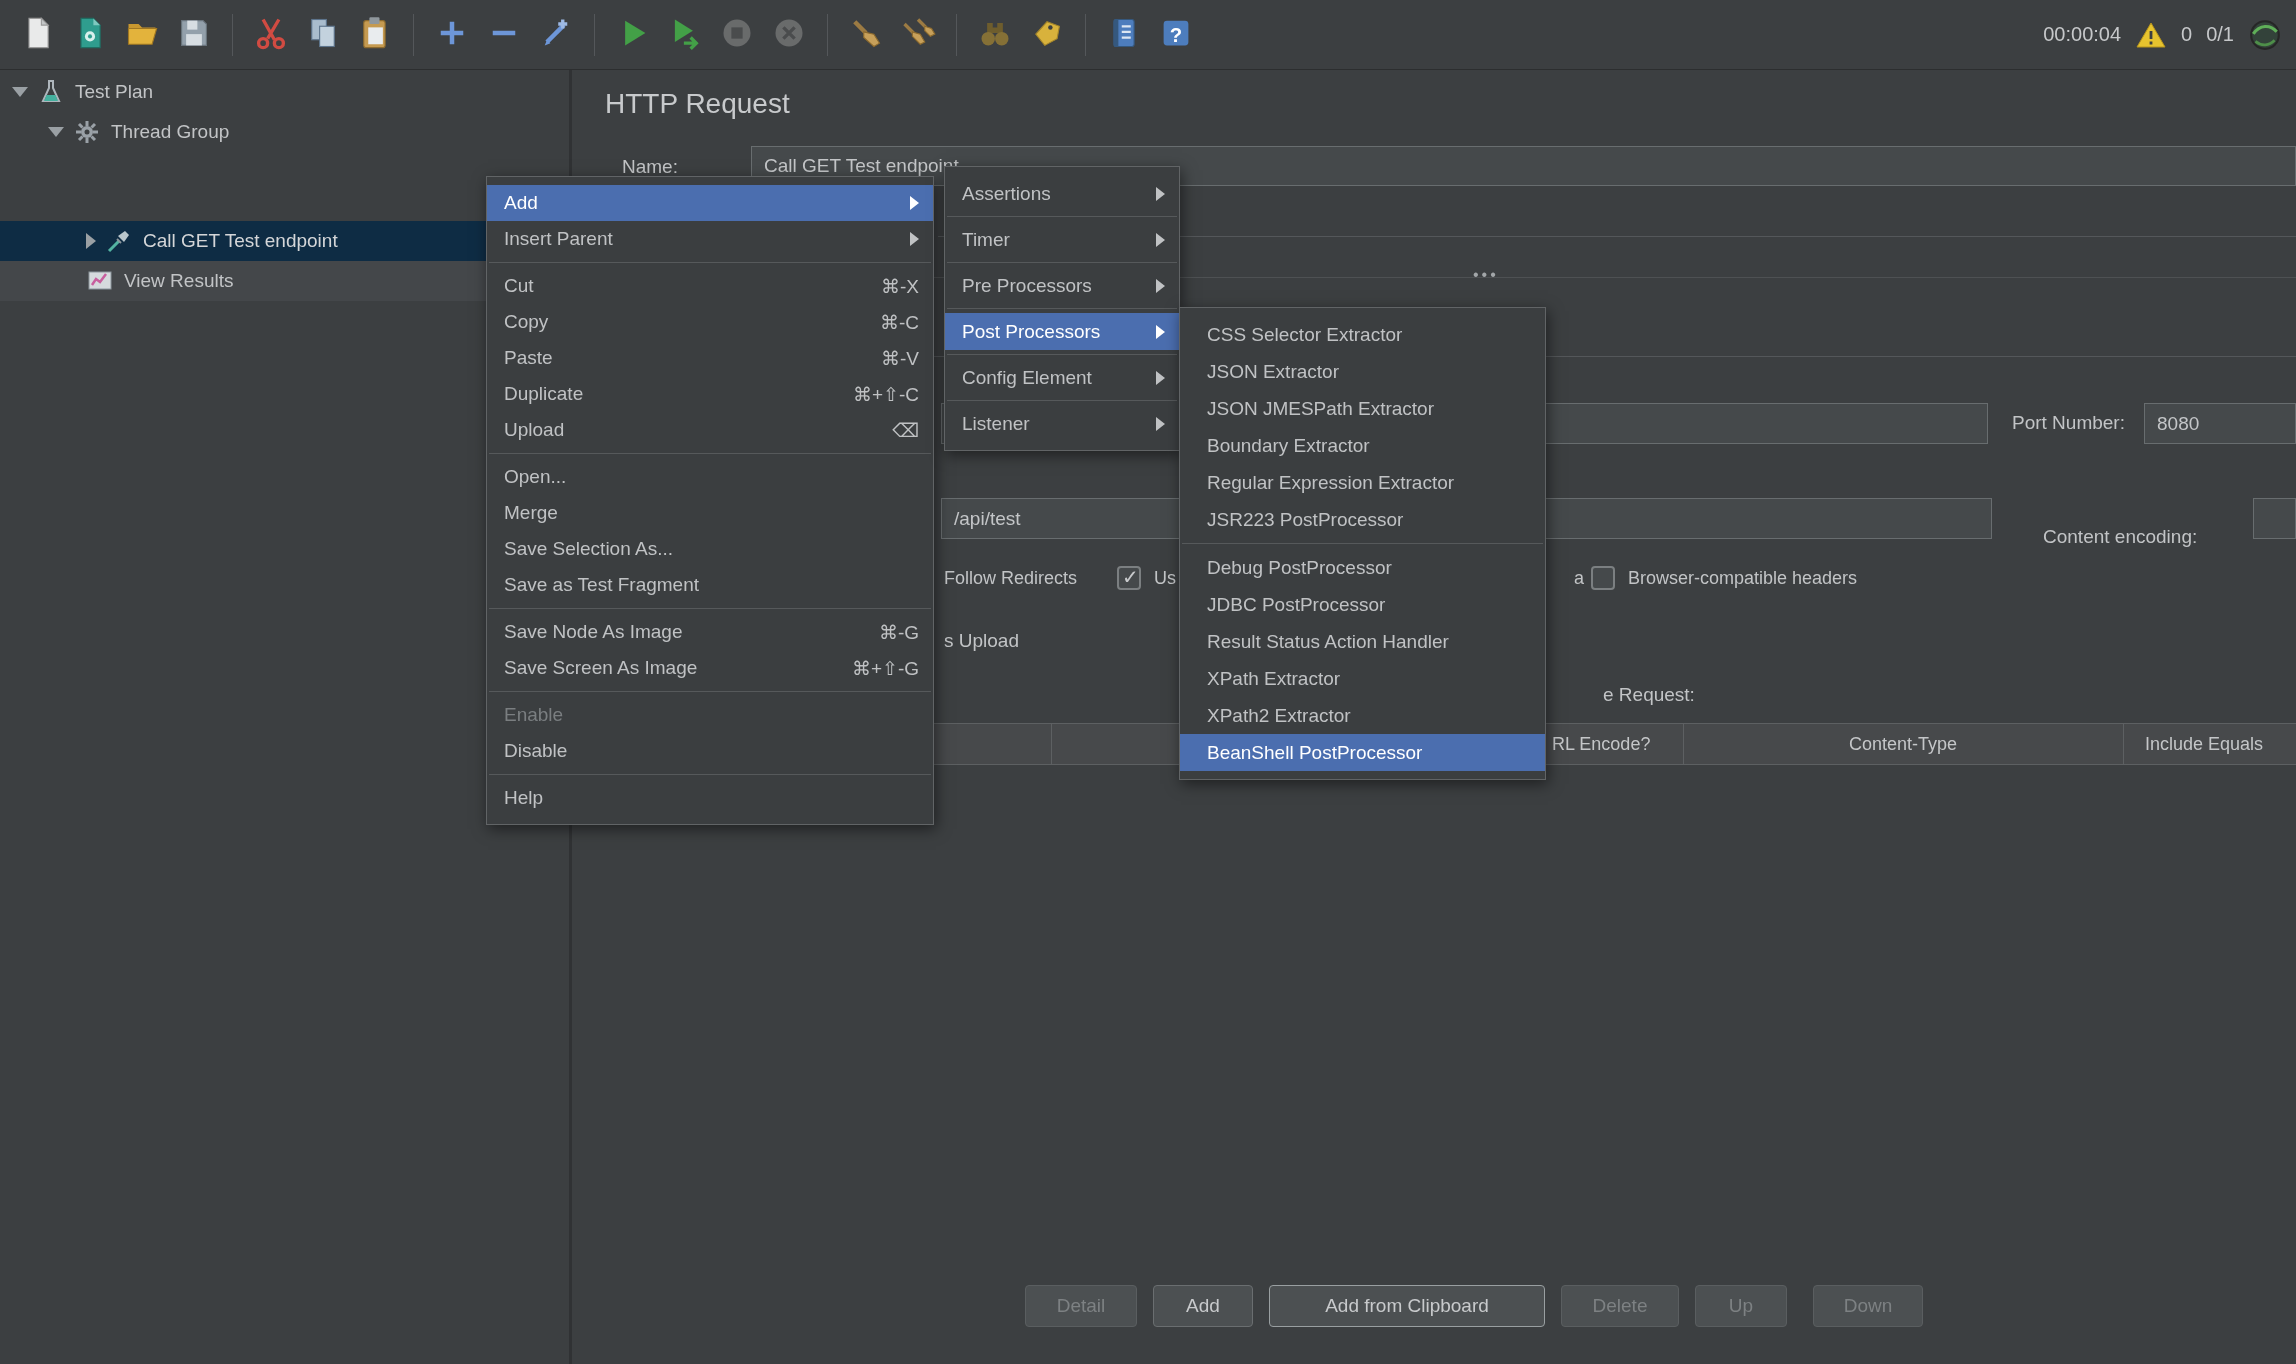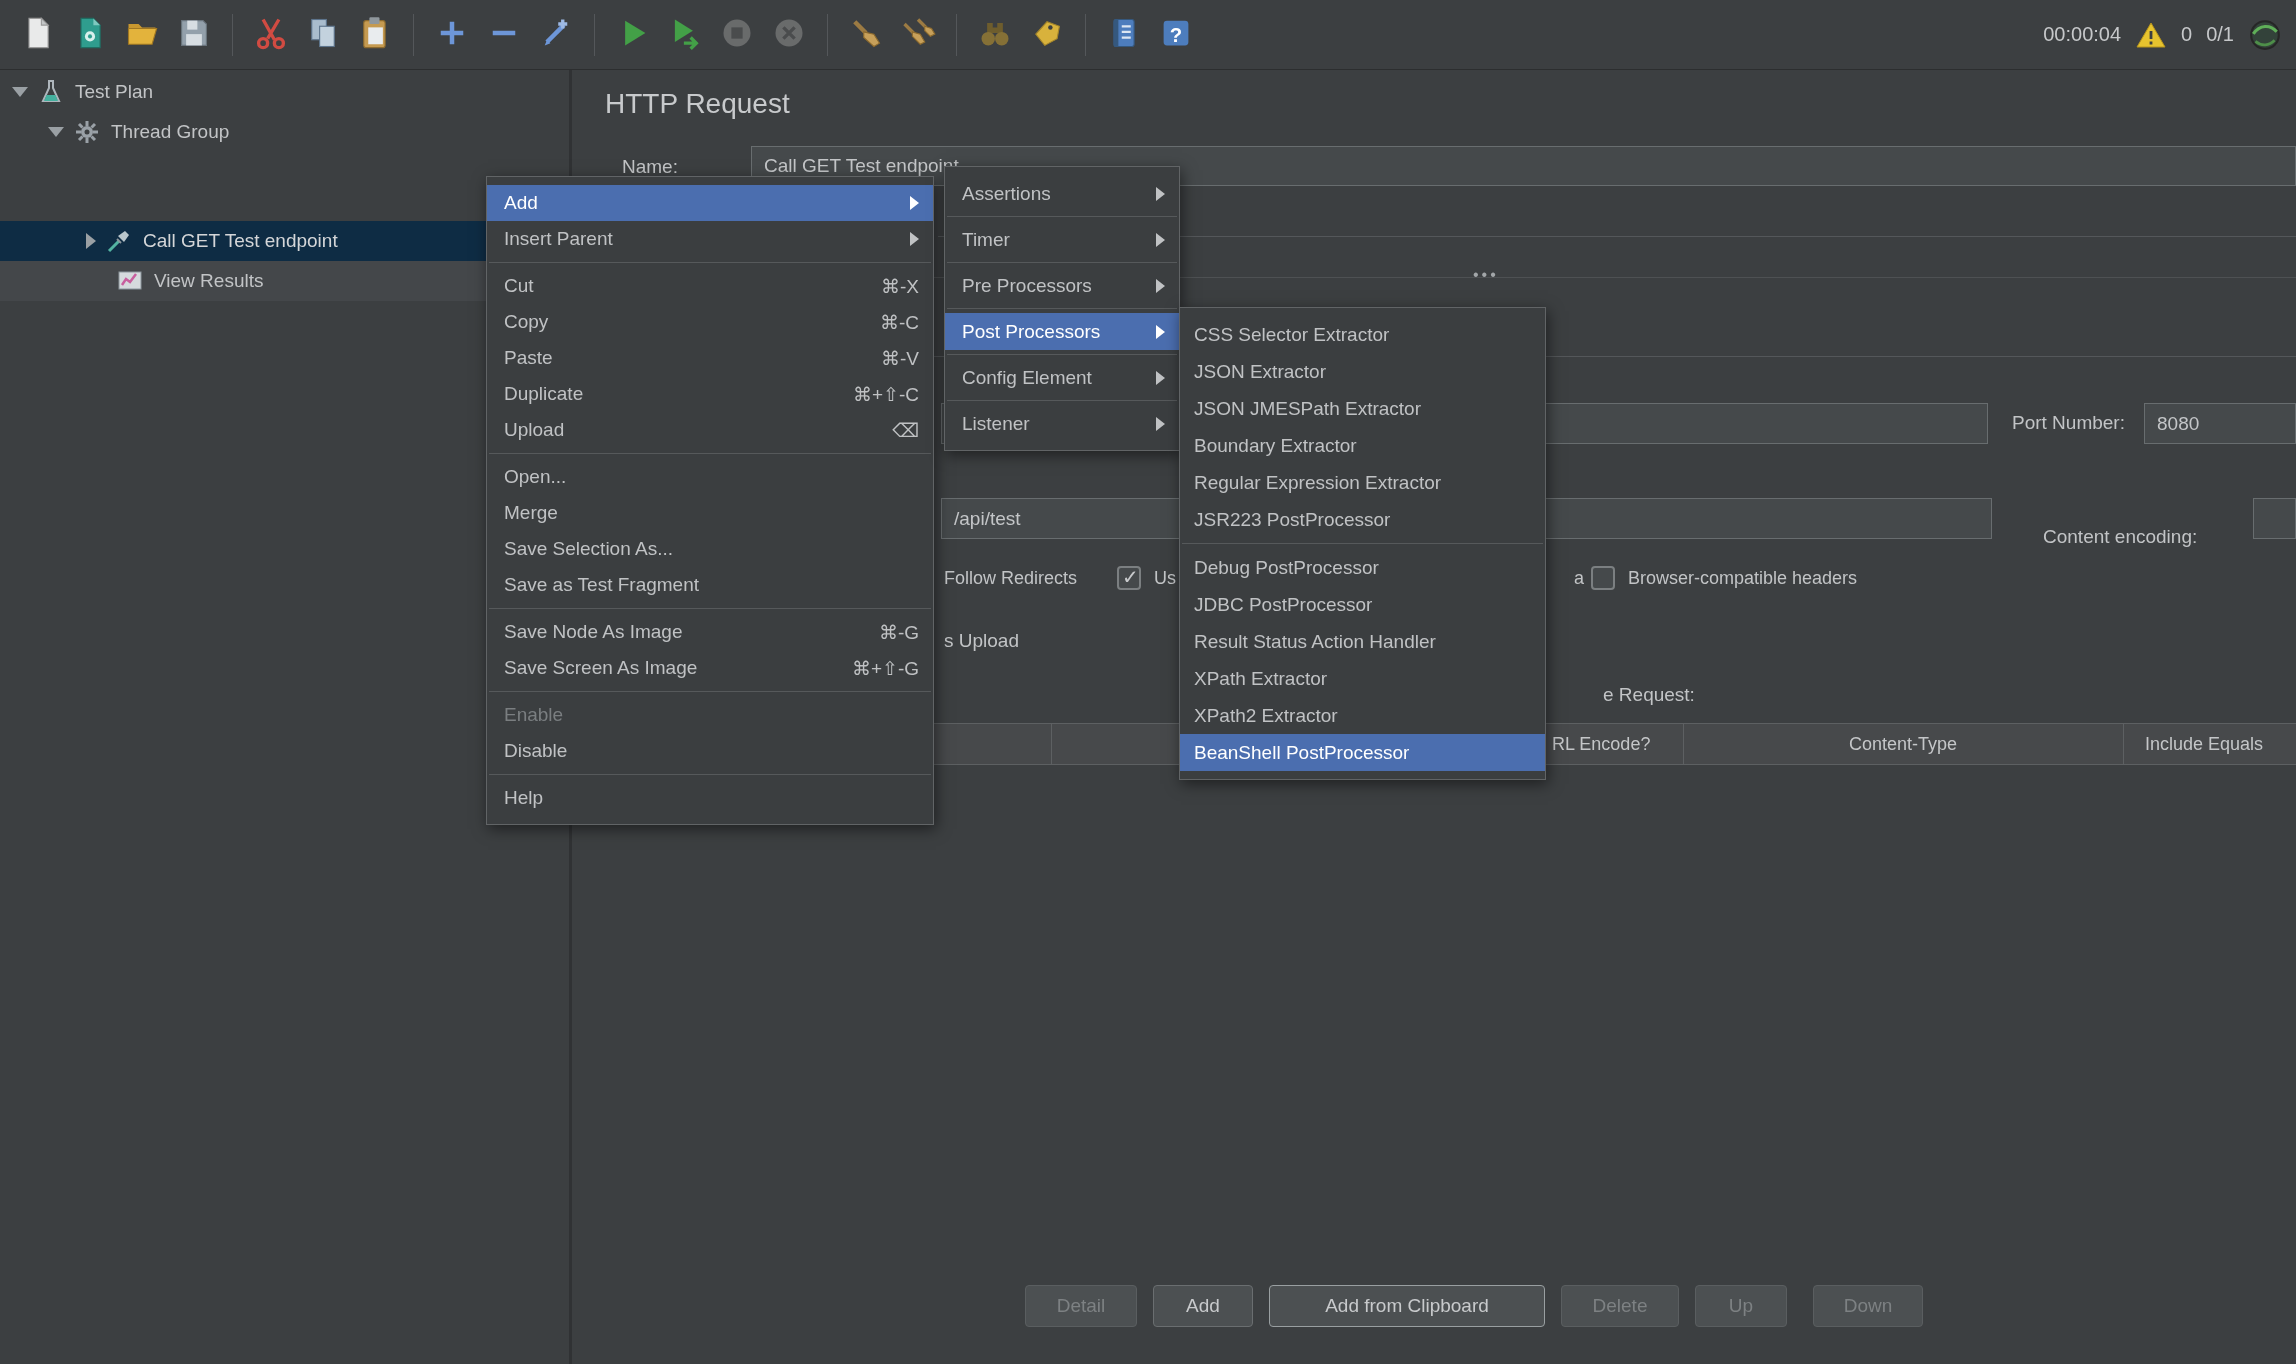--- a/index.html
+++ b/index.html
@@ -66,21 +66,21 @@
 
   
   .menu { position:absolute; background:#3b3e40; border:1px solid #616466; padding:8px 0;
           box-shadow:2px 4px 14px rgba(0,0,0,.5); }
   .menu1 { left:486px; top:176px; width:448px; z-index:20; }
   .menu2 { left:944px; top:166px; width:236px; z-index:21; }
   .menu3 { left:1179px; top:307px; width:367px; z-index:22; }
   .mi { display:flex; align-items:center; padding:0 14px 0 17px; font-size:19px; color:#c0c2c4; cursor:pointer; }
   .menu1 .mi { height:36px; }
   .menu2 .mi { height:37px; }
-  .menu3 .mi { height:37px; padding-left:14px;align-items:center; }
+  .menu3 .mi { height:37px; padding-left:27px;align-items:center; }
   .mi .sc { margin-left:auto; color:#bfc1c3; }
   .mi .arr { margin-left:auto; width:0; height:0; border-top:7px solid transparent;
              border-bottom:7px solid transparent; border-left:9px solid #c0c2c4; }
   .mi.hl { background:#4b6eaf; color:#fff; }
   .mi.hl .arr { border-left-color:#fff; }
   .mi.dis { color:#7a7e80; }
   .msep { height:1px; background:#56595b; margin:5px 2px; }
   .menu2 .msep { margin:4px 2px; }
 </style>
 </head>
@@ -287,21 +287,21 @@
       <span class="caret right"></span>
       <span class="ticon">
           <svg viewBox="0 0 28 28">
             <path d="M4 24l10-10" stroke="#53b3a2" stroke-width="3"></path>
             <path d="M13 9l6 6 5-7-4-4z" fill="#b9c6cc"></path>
             <path d="M12 12l4 4" stroke="#8b969c" stroke-width="2"></path>
           </svg>
         </span>
       <span>Call GET Test endpoint</span>
     </div>
-    <div class="trow soft" style="top:191px; padding-left:90px;">
+    <div class="trow soft" style="top:191px; padding-left:60px;">
       <span class="caret none"></span>
       <span class="ticon">
           <svg viewBox="0 0 28 28">
             <rect x="3" y="5" width="22" height="17" fill="#d6dadd" stroke="#8b969c"></rect>
             <path d="M6 18l4-6 4 3 6-8" stroke="#c85f9e" stroke-width="2.5" fill="none"></path>
           </svg>
         </span>
       <span>View Results</span>
     </div>
   </div>

